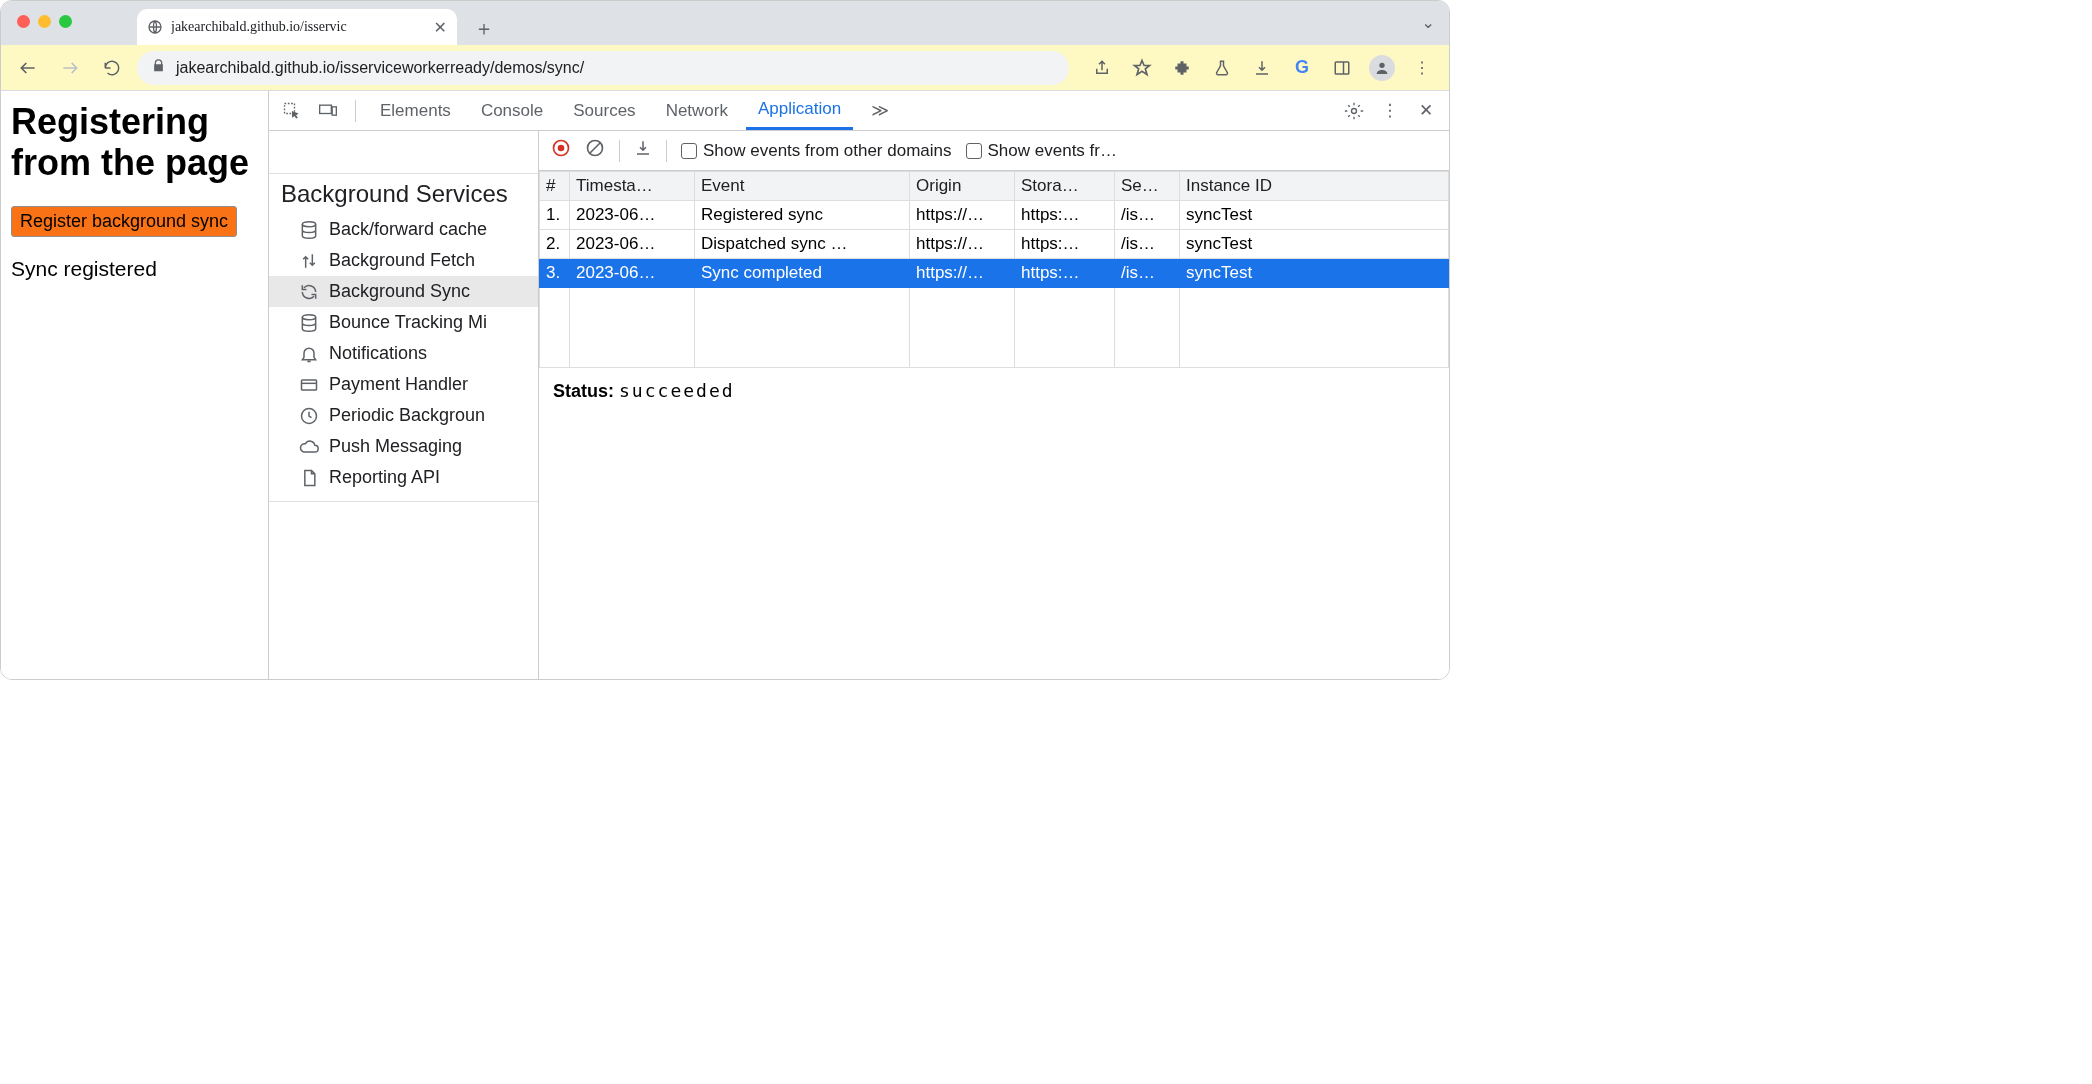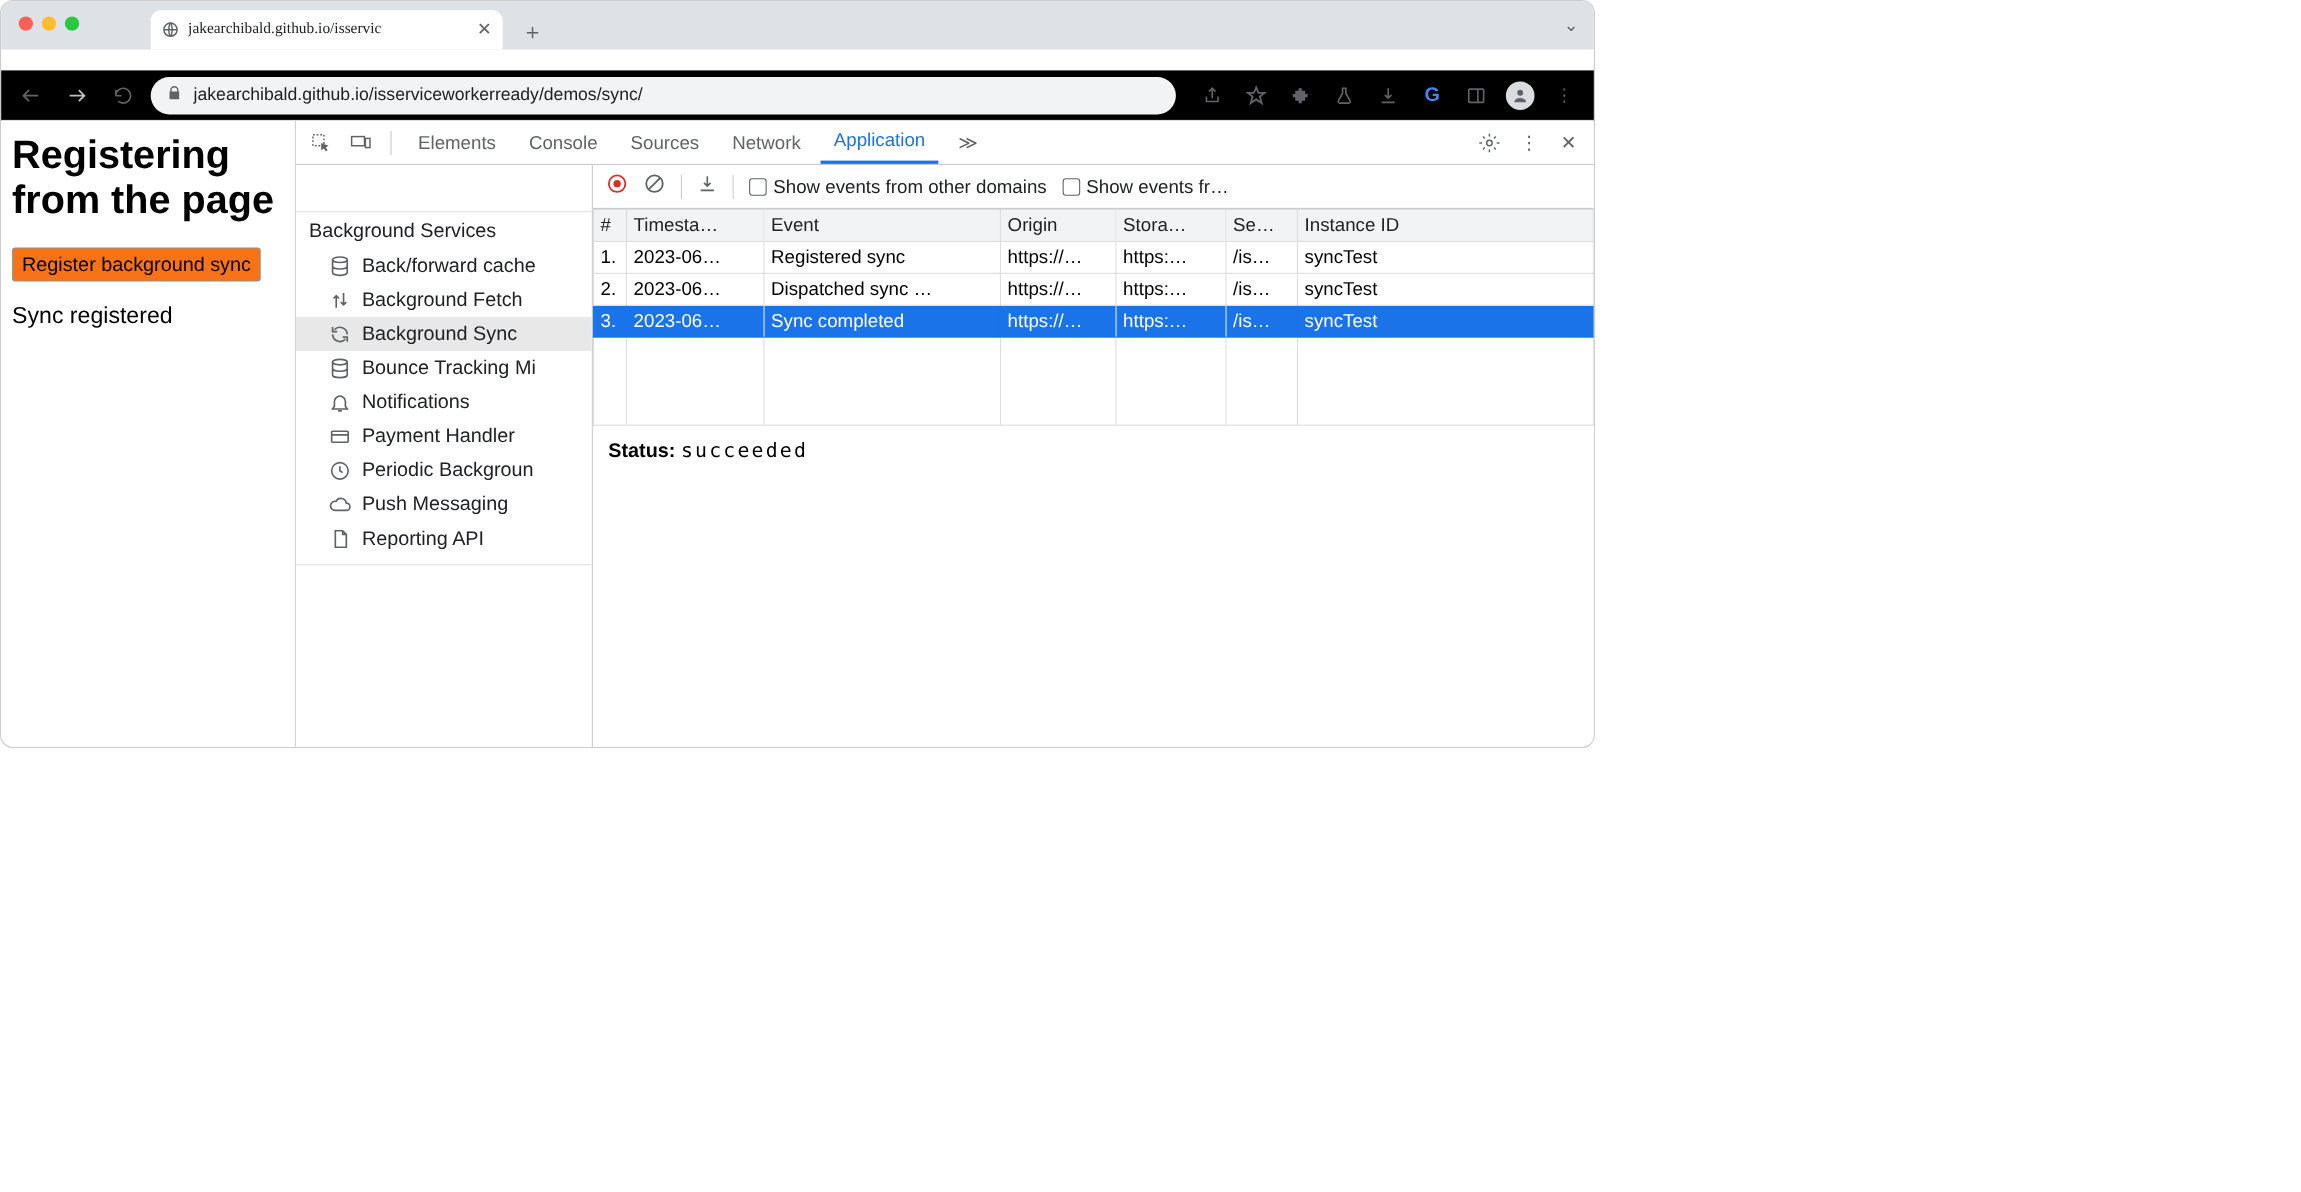--- a/index.html
+++ b/index.html
@@ -63,27 +63,26 @@
     color: #5f6368; font-size: 20px; margin-left: 12px; margin-bottom:2px;
     cursor: pointer;
   }
   .tabs-dropdown {
     position: absolute; right: 14px; top: 12px;
     color:#5f6368; font-size:16px; cursor:pointer;
   }
   
   .toolbar {
     height: 46px;
-    background: #000000;
+    background: #fef9c3;
     border-bottom: 1px solid #dadce0;
     display: flex;
     align-items: center;
     padding: 0 10px;
     gap: 8px;
-    margin-top: 19px;
   }
   .tbtn { width:34px; height:34px; display:flex; align-items:center; justify-content:center; color:#5f6368; border-radius:50%; cursor:pointer; }
   .tbtn.disabled { color:#bdc1c6; }
   .omnibox {
     flex:1;
     height:34px;
     background:#f1f3f4;
     border-radius:17px;
     display:flex;
     align-items:center;
@@ -127,21 +126,21 @@
   .dt-tabs .dtab.active { color:#1a73e8; border-bottom:3px solid #1a73e8; }
   .dt-tabs .sep { width:1px; height:22px; background:#ccc; margin:0 6px;}
   .dt-tabs .spacer{flex:1;}
   .dt-icon {width:30px;display:flex;align-items:center;justify-content:center;cursor:pointer;}
   .dt-body { flex:1; display:flex; overflow:hidden;}
   
   .dt-side {
     width:270px; border-right:1px solid #ccc; padding-top:6px;
     font-size:18px; color:#202124; overflow:hidden;
   }
-  .dt-side .group-title { padding:6px 10px 6px 12px; font-size:18px; color:#202124; font-weight:400; border-top:1px solid #e0e0e0; margin-top:8px;}
+  .dt-side .group-title { padding:6px 10px 6px 12px; font-size:24px; color:#202124; font-weight:400; border-top:1px solid #e0e0e0; margin-top:8px;}
   .dt-side .item {
     display:flex; align-items:center; gap:10px;
     padding:5px 8px 5px 30px; cursor:pointer; white-space:nowrap; overflow:hidden;text-align:center;
   }
   .dt-side .item.selected { background:#e8e8e8;}
   .dt-side .item svg, .dt-side .item .ico { width:20px;height:20px; color:#5f6368; flex-shrink:0;}
   
   .dt-main { flex:1; display:flex; flex-direction:column;}
   .dt-main-toolbar {
     height:40px; border-bottom:1px solid #ccc;

